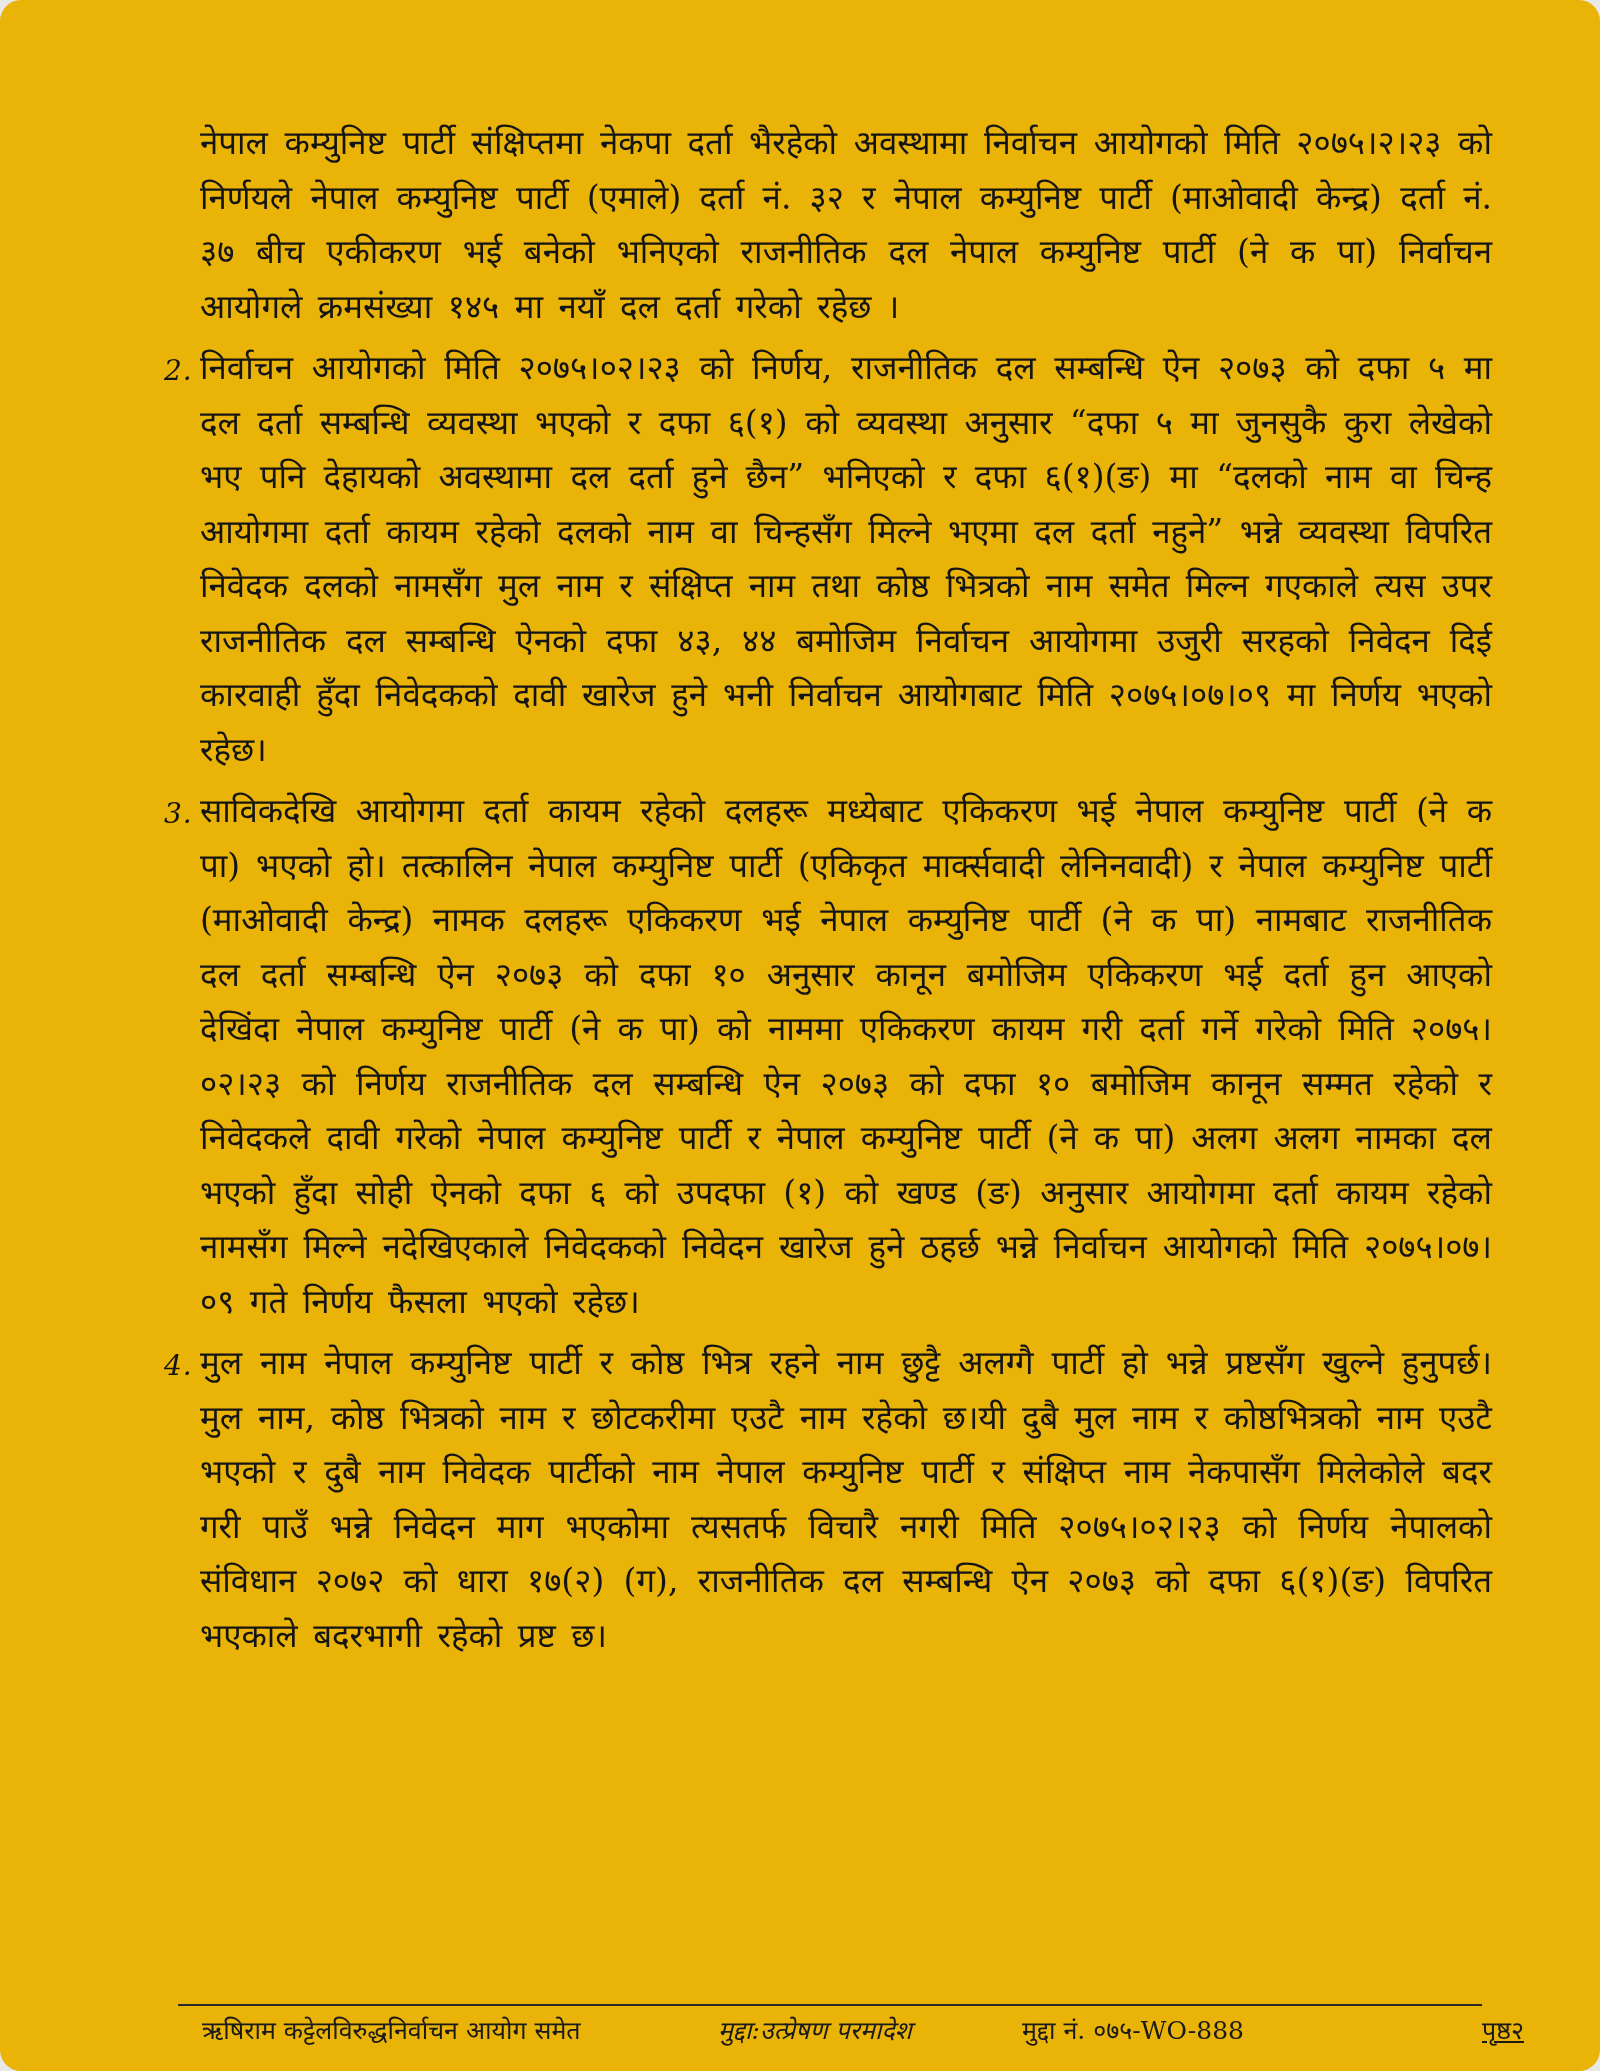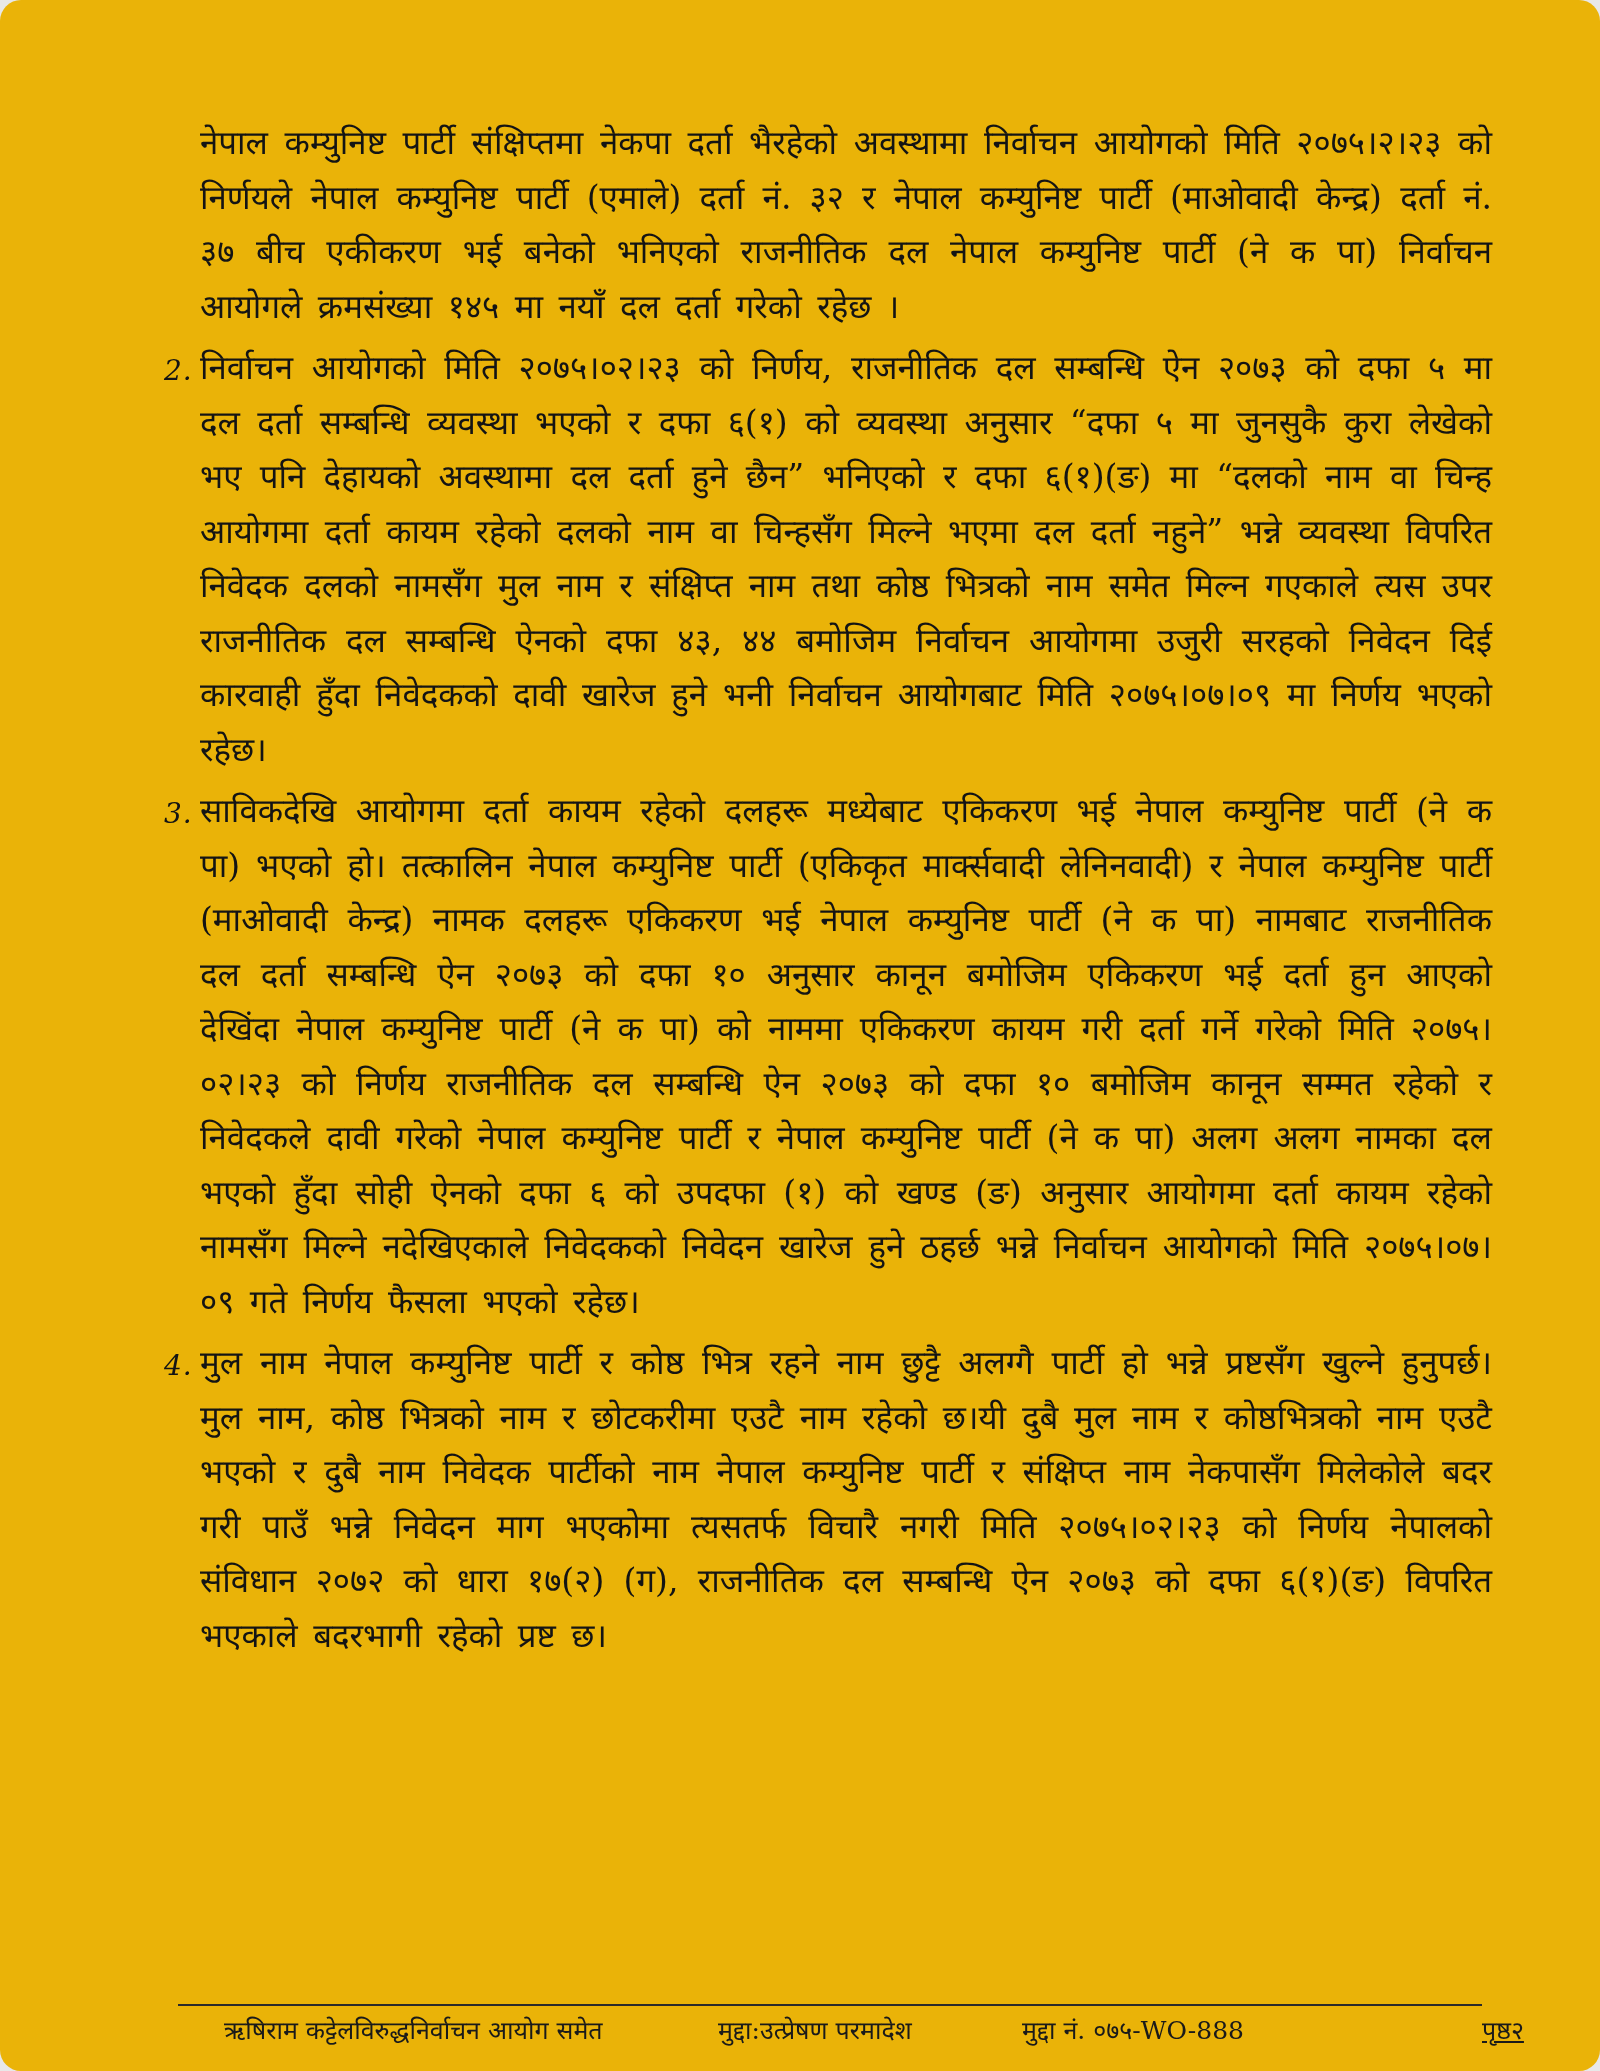--- a/index.html
+++ b/index.html
@@ -52,22 +52,22 @@
     height: 0;
   }
   .footer-text {
     position: absolute;
     top: 2014px;
     font-size: 25px;
     line-height: 34px;
     white-space: nowrap;
     color: #1a1a1a;
   }
-  .f-parties { left: 224px; }
-  .f-type    { left: 718px; }
+  .f-parties { left: 202px; }
+  .f-type    { left: 718px; font-style: italic; }
   .f-number  { left: 1022px; }
   .f-page    { left: 1482px; text-decoration: underline; }
 </style>
 </head>
 <body>
 
 <div class="page">
 
   <div class="content">
 

